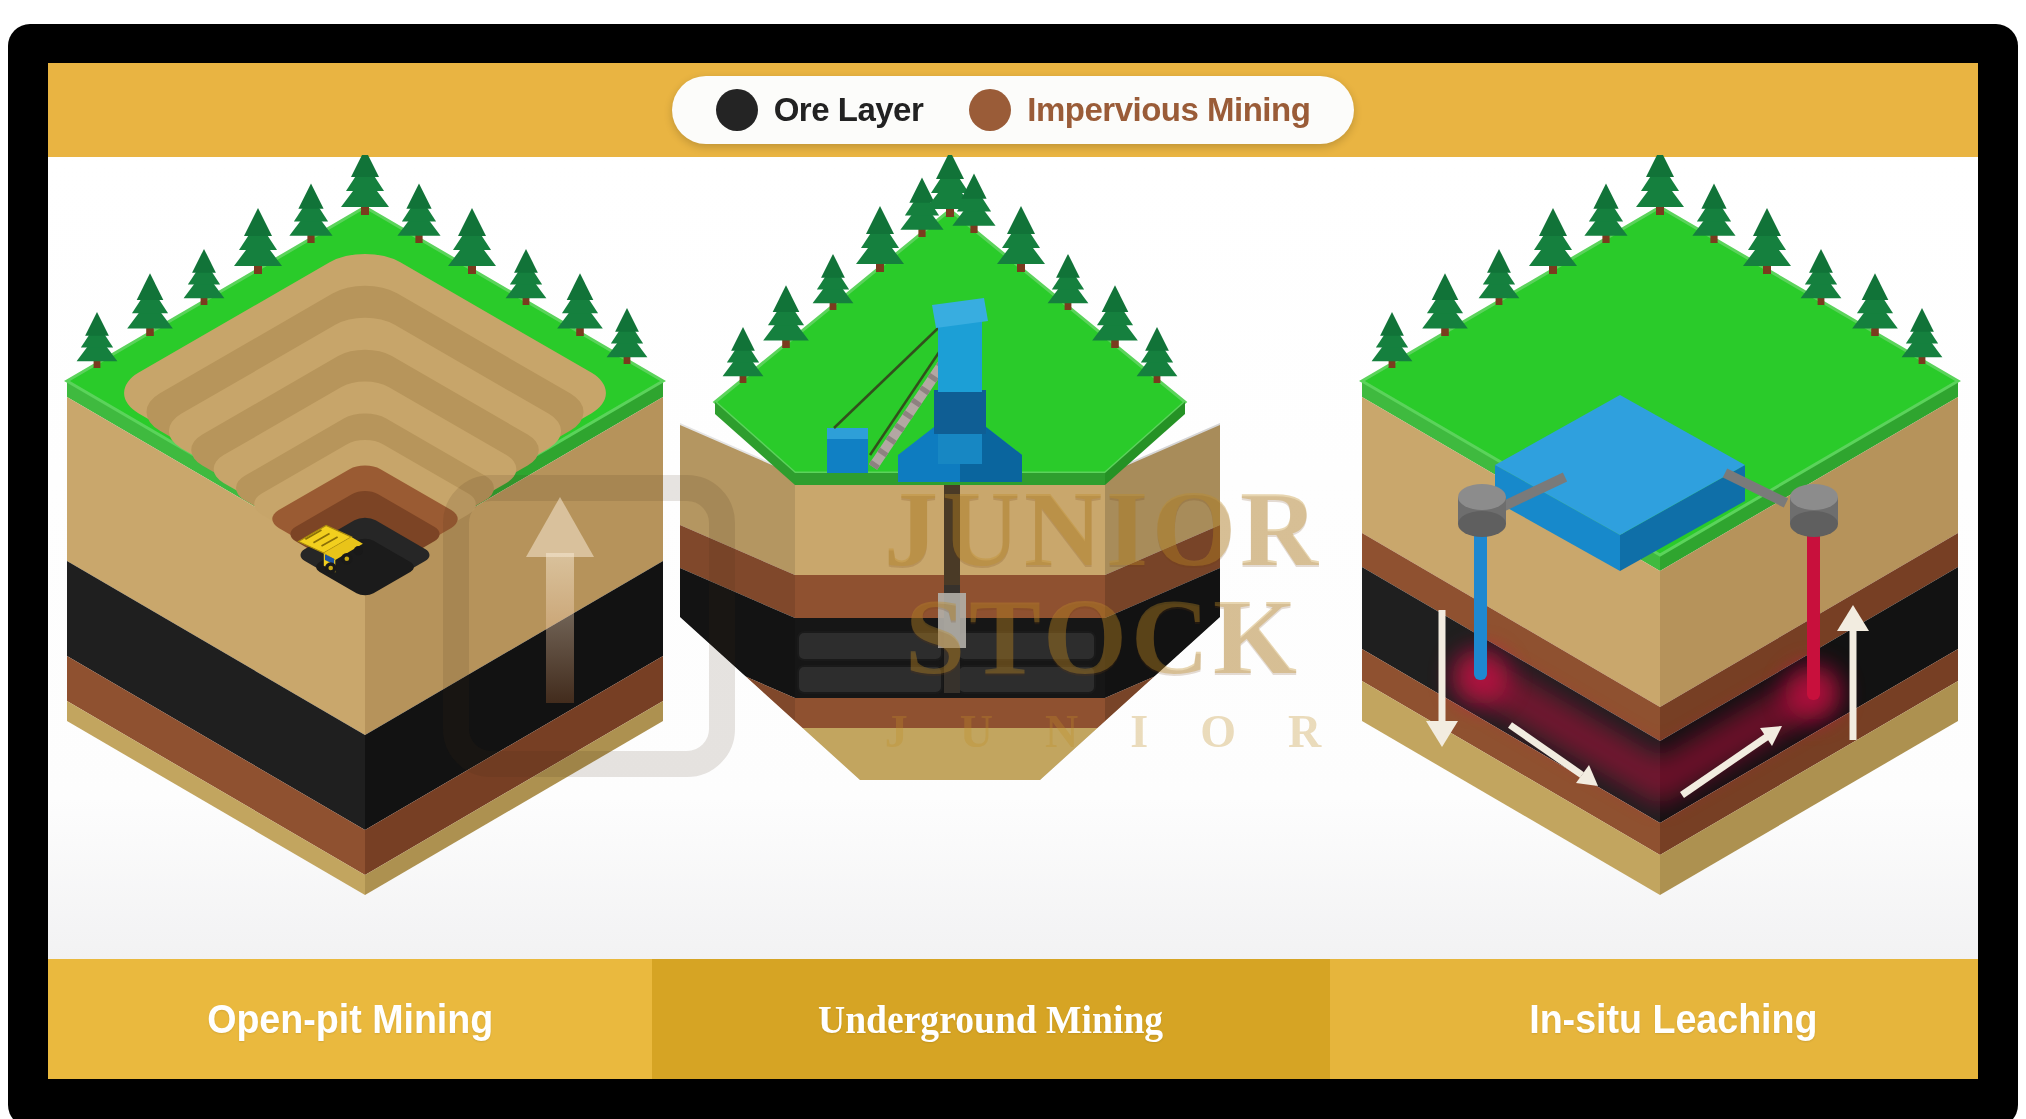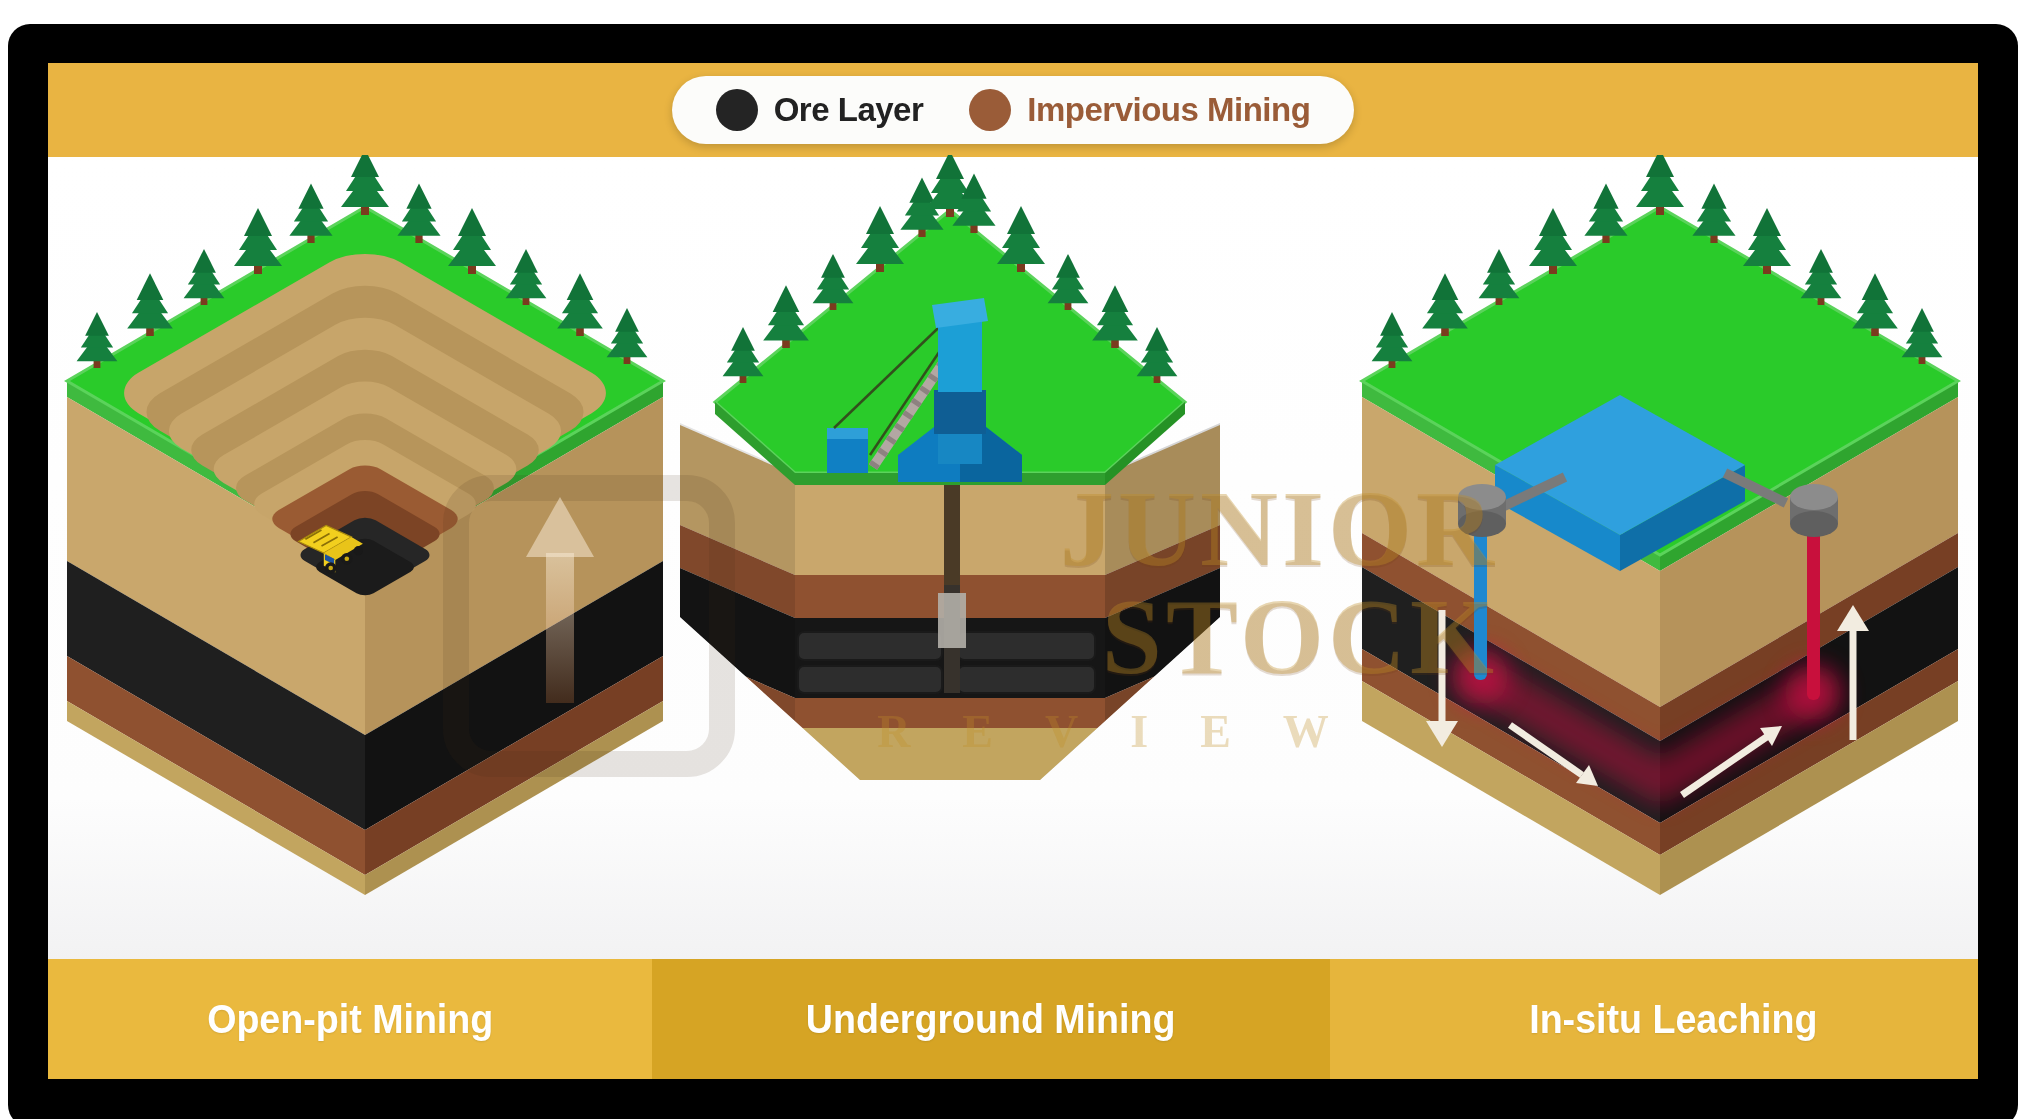--- a/index.html
+++ b/index.html
@@ -28,27 +28,27 @@
              color:var(--watermark,rgba(190,140,40,.36));}
   .wm-logo{position:absolute;left:65px;top:18px;width:240px;height:250px;
            border:26px solid rgba(70,45,20,.13);border-radius:48px;}
   .wm-arrow{position:absolute;left:148px;top:40px;width:0;height:0;
             border-left:34px solid transparent;border-right:34px solid transparent;
             border-bottom:60px solid rgba(246,232,210,.55);}
   .wm-arrow-stem{position:absolute;left:168px;top:96px;width:28px;height:150px;
             background:linear-gradient(180deg,rgba(246,232,210,.55),rgba(210,120,60,.25));}
   .wm-text{position:absolute;left:330px;top:18px;width:790px;text-align:center;}
   .wm-line1{font-family:"Liberation Serif",serif;font-weight:bold;font-size:108px;
-            letter-spacing:4px;line-height:1;text-shadow:0 2px 0 rgba(110,60,15,.18);text-align:right;}
+            letter-spacing:4px;line-height:1;text-shadow:0 2px 0 rgba(110,60,15,.18);}
   .wm-line2{font-family:"Liberation Serif",serif;font-weight:bold;font-size:46px;
             letter-spacing:52px;margin-top:14px;text-indent:52px;opacity:.85;}
   .footer{position:absolute;left:0;top:896px;width:1930px;height:120px;display:flex;}
   .panel{height:120px;display:flex;align-items:center;justify-content:center;}
   .p1{width:641px;background:var(--panel-light,#EAB93E);}
-  .p2{width:720px;background:var(--panel-dark,#D6A424);}
+  .p2{width:720px;background:var(--panel-dark,#D6A424);font-family:Liberation Serif, serif;}
   .p3{width:647px;background:var(--panel-light2,#E6B53C);padding-left:39px;}
   .panel-title{color:#fff;font-size:40px;font-weight:bold;letter-spacing:0px;
                text-shadow:0 1px 2px rgba(0,0,0,.10);transform:scaleX(.94);}
 </style>
 </head>
 <body>
 
 <div class="frame">
  <div class="canvas">
 
@@ -286,21 +286,21 @@
         <use href="#pine" transform="translate(592,209) scale(0.85)"></use>
       </g>
     </svg>
 
     <div class="watermark">
       <div class="wm-logo"></div>
       <div class="wm-arrow"></div>
       <div class="wm-arrow-stem"></div>
       <div class="wm-text">
         <div class="wm-line1">JUNIOR STOCK</div>
-        <div class="wm-line2">REVIEW</div>
+        <div class="wm-line2">JUNIOR</div>
       </div>
     </div>
   </div>
 
   <div class="footer">
     <div class="panel p1">
       <div class="panel-title">Open-pit Mining</div>
     </div>
     <div class="panel p2">
       <div class="panel-title">Underground Mining</div>

